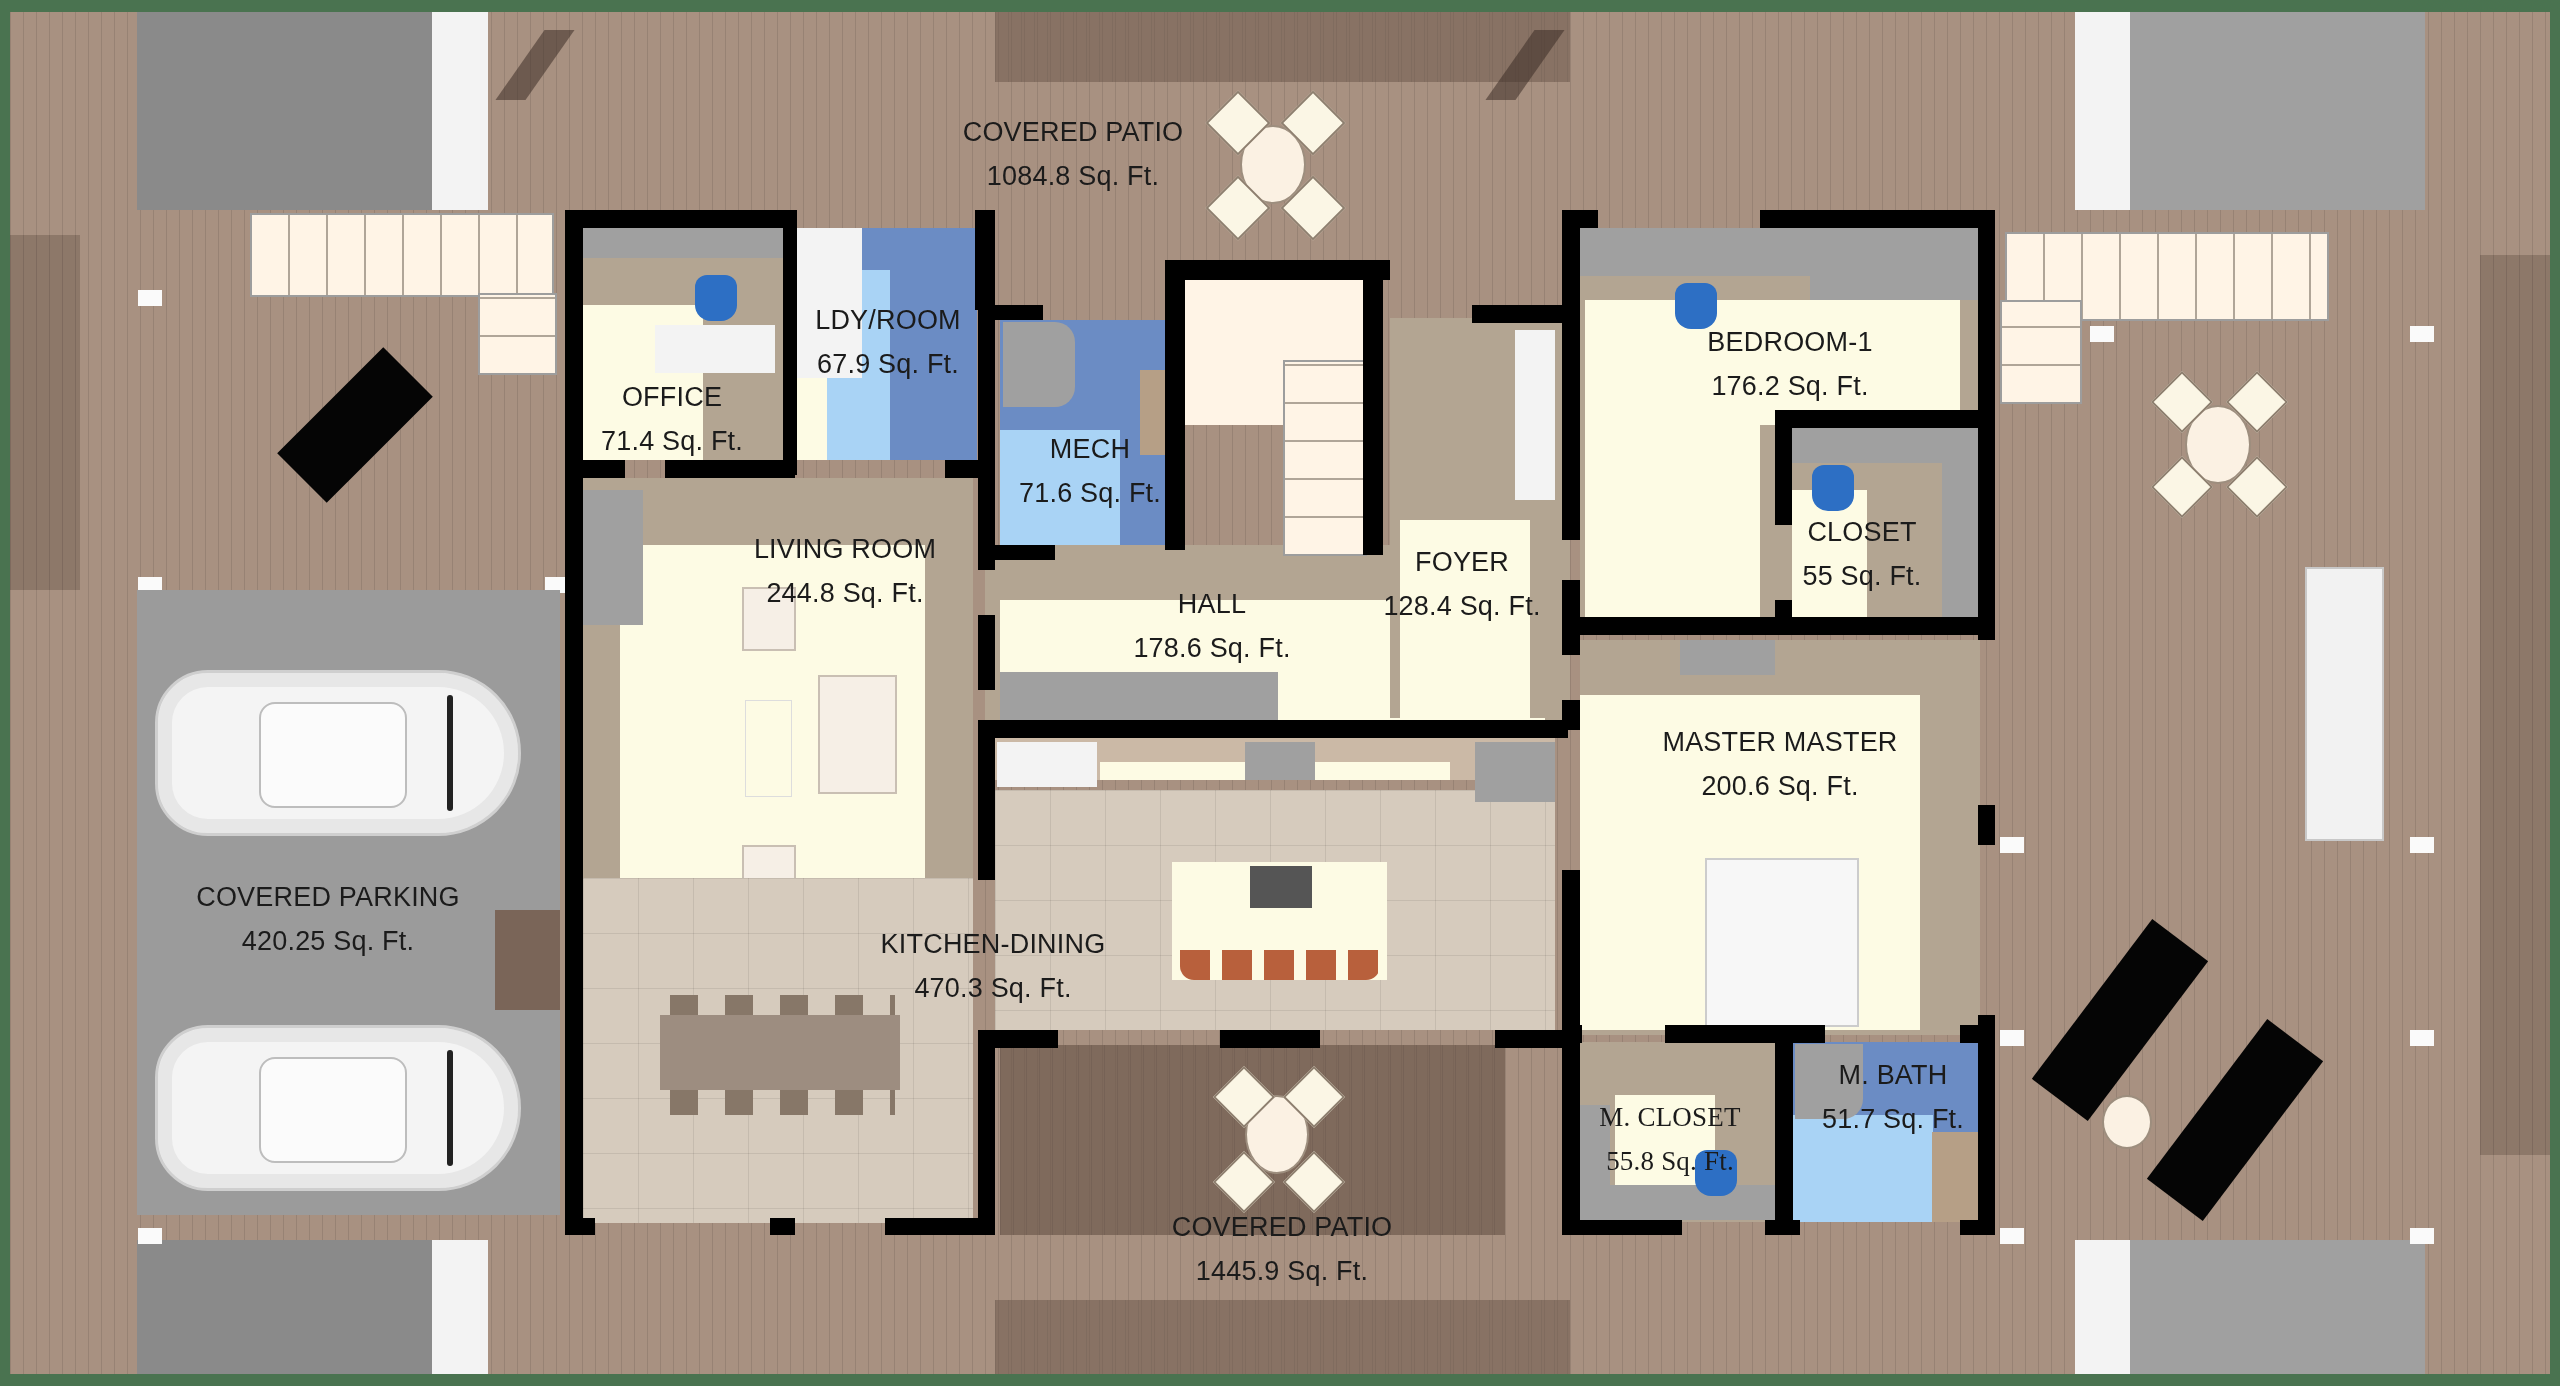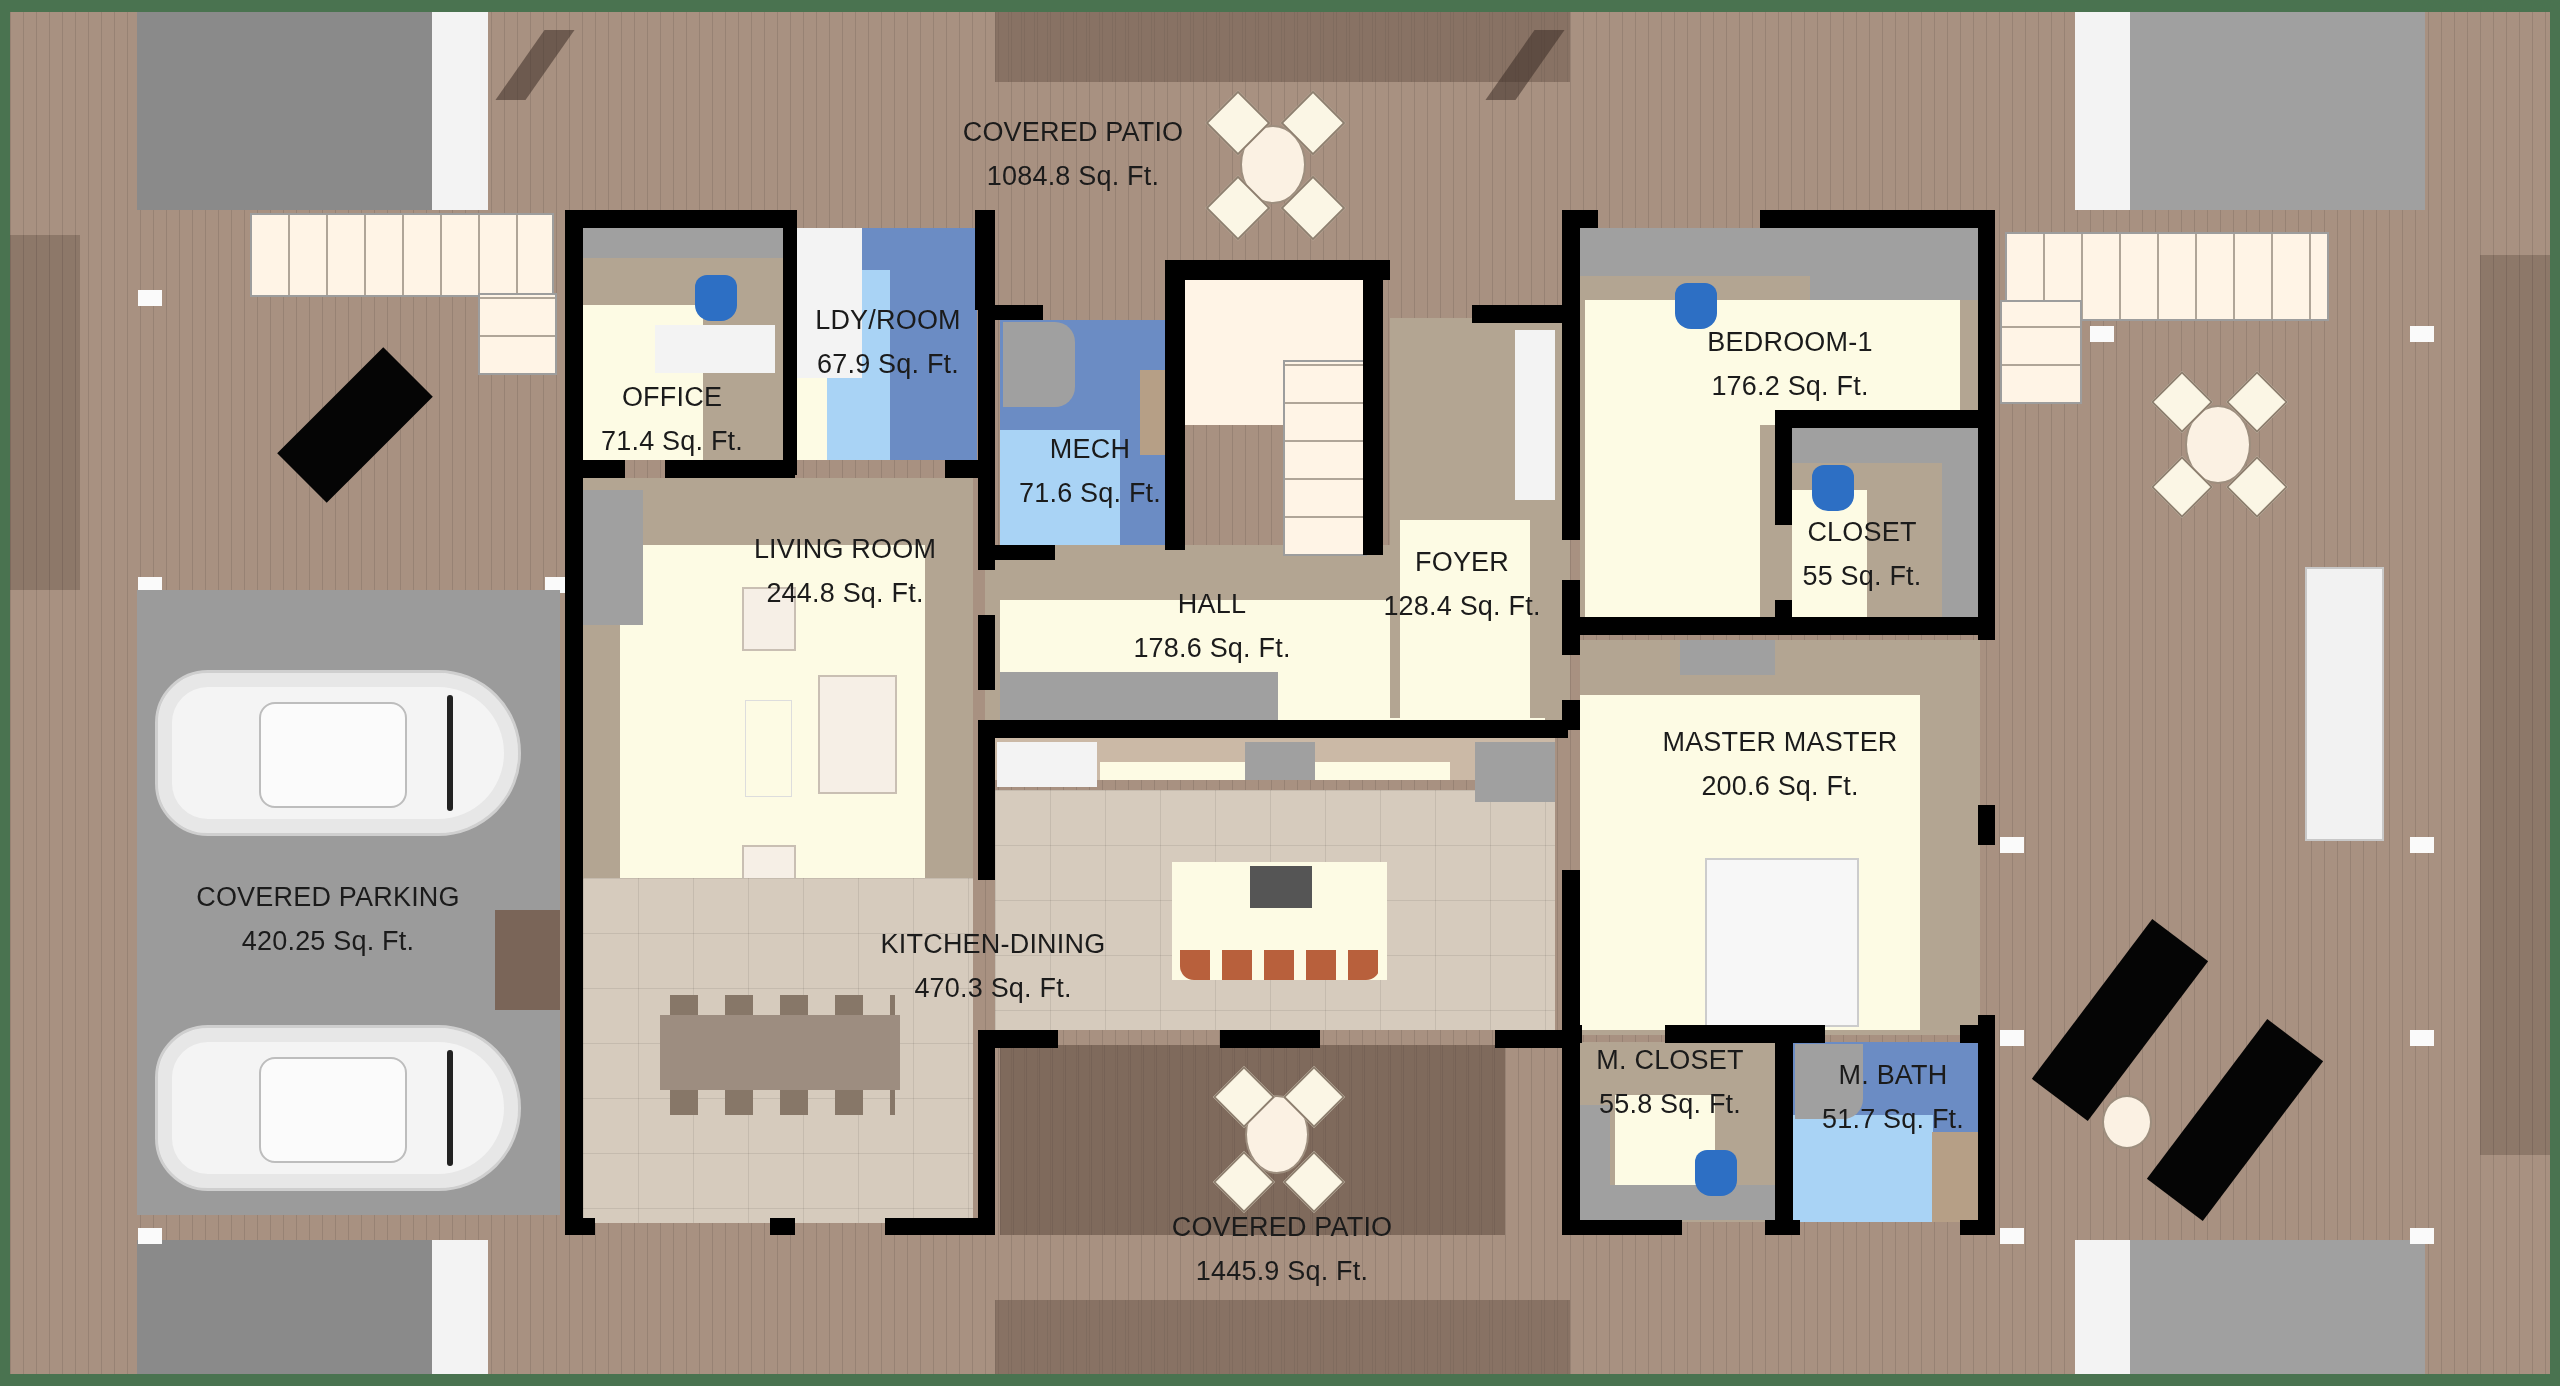--- a/index.html
+++ b/index.html
@@ -271,21 +271,21 @@
     <span>200.6 Sq. Ft.</span>
   </div>
 <div class="label" style="left:328px;top:875px;">
     <span>COVERED PARKING</span>
     <span>420.25 Sq. Ft.</span>
   </div>
 <div class="label" style="left:993px;top:922px;">
     <span>KITCHEN-DINING</span>
     <span>470.3 Sq. Ft.</span>
   </div>
-<div class="label" style="left:1670px;top:1038px;">
+<div class="label" style="left:1670px;top:1095px;font-family:Liberation Serif, serif;">
     <span>M. CLOSET</span>
     <span>55.8 Sq. Ft.</span>
   </div>
 <div class="label" style="left:1893px;top:1053px;">
     <span>M. BATH</span>
     <span>51.7 Sq. Ft.</span>
   </div>
 <div class="label" style="left:1282px;top:1205px;">
     <span>COVERED PATIO</span>
     <span>1445.9 Sq. Ft.</span>

